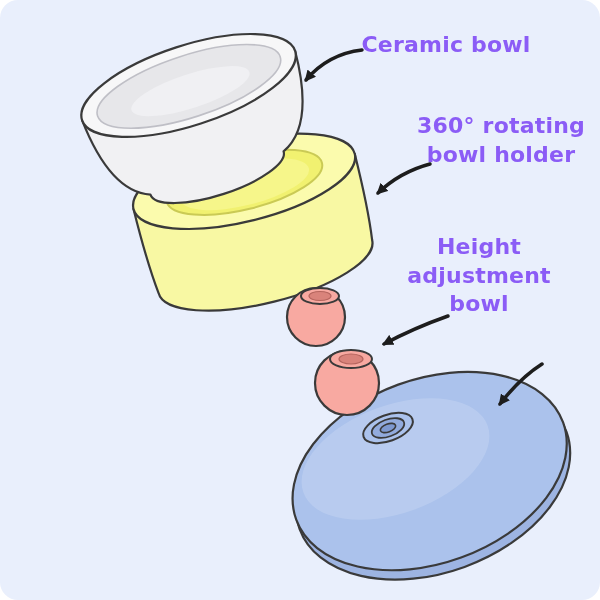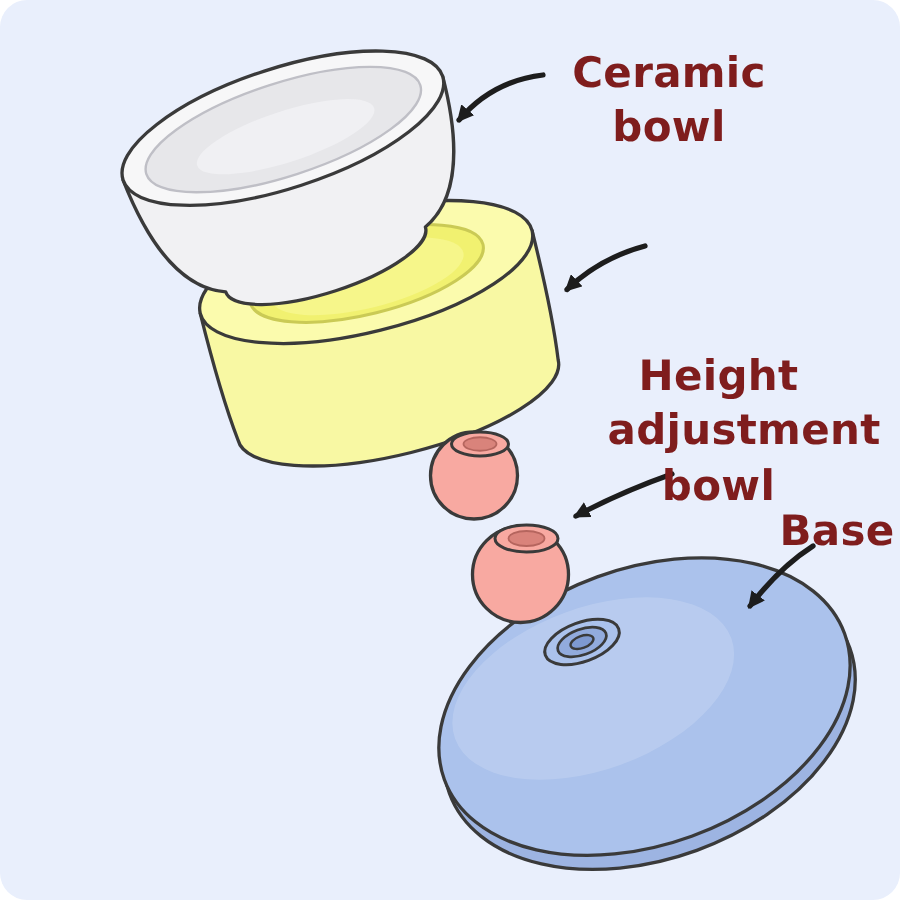--- a/index.html
+++ b/index.html
@@ -5,22 +5,22 @@
   html,body{margin:0;padding:0;background:#ffffff;}
   .stage{
     position:relative;
     width:600px;height:600px;
     font-family:"DejaVu Sans", sans-serif;
     overflow:hidden;
   }
   .stage svg{position:absolute;left:0;top:0;}
   .label{
     position:absolute;
-    color:#7f1d1d;
-    font-size:28px;
+    color:#8b5cf6;
+    font-size:22px;
     font-weight:600;
     line-height:1.3;
     text-align:center;
     white-space:pre-line;
     letter-spacing:.2px;
     user-select:none;
   }
   .label-ceramic{left:358px;top:31px;width:176px;}
   .label-holder{left:412px;top:112px;width:178px;}
   .label-ball{left:405px;top:233px;width:148px;}
@@ -77,18 +77,19 @@
       <ellipse cx="351" cy="359" rx="12" ry="5" fill="#d9837b" stroke="#b5655e" stroke-width="1.2"></ellipse>
     </g>
 
     <path d="M362,50 Q328,54 306,80" fill="none" stroke="#1d1d1d" stroke-width="3.5" stroke-linecap="round" marker-end="url(#ah)"></path>
     <path d="M430,164 Q400,172 378,193" fill="none" stroke="#1d1d1d" stroke-width="3.5" stroke-linecap="round" marker-end="url(#ah)"></path>
     <path d="M448,316 Q414,328 384,344" fill="none" stroke="#1d1d1d" stroke-width="3.5" stroke-linecap="round" marker-end="url(#ah)"></path>
     <path d="M542,364 Q520,378 500,404" fill="none" stroke="#1d1d1d" stroke-width="3.5" stroke-linecap="round" marker-end="url(#ah)"></path>
   </svg>
 
   <div class="label label-ceramic">Ceramic bowl</div>
+  <div class="label label-holder">360° rotating
+bowl holder</div>
   <div class="label label-ball">Height
 adjustment
 bowl</div>
-  <div class="label label-base">Base</div>
 
 </div>
 
 </body></html>

